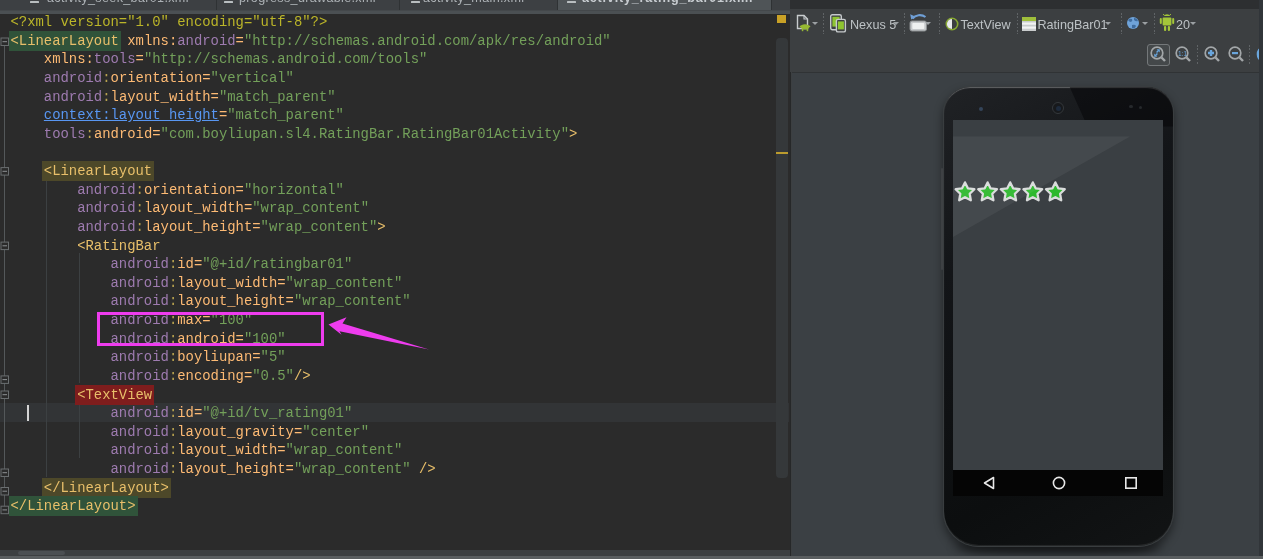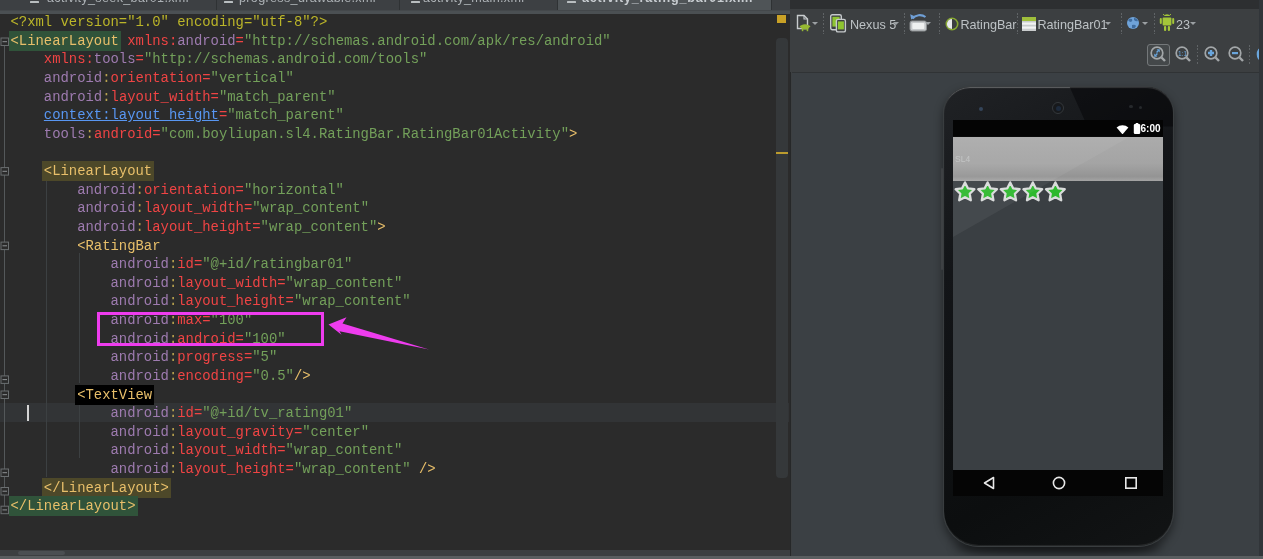--- a/index.html
+++ b/index.html
@@ -9,25 +9,25 @@
 .tab{position:absolute;top:0;height:9.5px;background:#3d4043;overflow:hidden}
 .tab.sel{background:#4f5457}
 .tabtxt{position:absolute;top:-8.4px;font-size:12.6px;line-height:12px;letter-spacing:.32px;color:#adb2b6;white-space:nowrap}
 .tabico{position:absolute;top:.6px;height:2.4px;width:9px;background:#b9bec0;border-radius:.5px}
 .tsep{position:absolute;top:0;width:1px;height:9.5px;background:#2f3234}
 #tabstrip{left:0;top:9.5px;width:790px;height:4px;background:#4b5053;border-top:1px solid #44484b}
 
 #editor{left:0;top:13.5px;width:790px;height:536px;background:#2b2b2b;overflow:hidden}
 #caretline{left:0;top:389.5px;width:789px;height:18.6px;background:#323436}
 pre.code{position:absolute;left:10.5px;top:-0.4px;font-family:"Liberation Mono",monospace;font-size:13.9px;line-height:18.62px;color:#a9b7c6;white-space:pre}
-.g{color:#ef4444}.p{color:#9e7bb0}.c{color:#b8a24f}.t{color:#e8bf6a}.s{color:#73a05a}.pi{color:#bbb529}
+.g{color:#fdba74}.p{color:#9e7bb0}.c{color:#b8a24f}.t{color:#e8bf6a}.s{color:#73a05a}.pi{color:#bbb529}
 .lk{color:#5896f2;text-decoration:underline}
 .hlg{background:#30533a;padding:2px 2px;margin:0 -2px}
 .hlo{background:#4d4829;padding:2px 2px;margin:0 -2px}
-.hlr{background:#000000;padding:2px 2px;margin:0 -2px}
+.hlr{background:#7f1d1d;padding:2px 2px;margin:0 -2px}
 #caret{left:26.8px;top:391px;width:1.8px;height:16px;background:#d4d4d4}
 
 #mrect{left:97px;top:311.5px;width:227px;height:34.5px;border:3.4px solid #ee3cee}
 
 #estripe1{left:777px;top:14.5px;width:9px;height:8.5px;background:#c9a126}
 #estripe2{left:776px;top:151.5px;width:12px;height:2.6px;background:#bb9b2e}
 #vscroll{left:776px;top:24px;width:12px;height:440px;background:#35383a;border-radius:4px}
 
 #hscroll{left:0;top:549.5px;width:790px;height:6.5px;background:#3c3f41}
 #hthumb{left:18px;top:550.5px;width:47px;height:4.5px;background:#4b4f52;border-radius:2px}
@@ -96,21 +96,21 @@
     <span class="t hlo">&lt;LinearLayout</span>
         <span class="p">android</span><span class="c">:</span><span class="g">orientation=</span><span class="s">"horizontal"</span>
         <span class="p">android</span><span class="c">:</span><span class="g">layout_width=</span><span class="s">"wrap_content"</span>
         <span class="p">android</span><span class="c">:</span><span class="g">layout_height=</span><span class="s">"wrap_content"</span><span class="t">&gt;</span>
         <span class="t">&lt;RatingBar</span>
             <span class="p">android</span><span class="c">:</span><span class="g">id=</span><span class="s">"@+id/ratingbar01"</span>
             <span class="p">android</span><span class="c">:</span><span class="g">layout_width=</span><span class="s">"wrap_content"</span>
             <span class="p">android</span><span class="c">:</span><span class="g">layout_height=</span><span class="s">"wrap_content"</span>
             <span class="p">android</span><span class="c">:</span><span class="g">max=</span><span class="s">"100"</span>
             <span class="p">android</span><span class="c">:</span><span class="g">android=</span><span class="s">"100"</span>
-            <span class="p">android</span><span class="c">:</span><span class="g">progress=</span><span class="s">"5"</span>
+            <span class="p">android</span><span class="c">:</span><span class="g">boyliupan=</span><span class="s">"5"</span>
             <span class="p">android</span><span class="c">:</span><span class="g">encoding=</span><span class="s">"0.5"</span><span class="t">/&gt;</span>
         <span class="t hlr">&lt;TextView</span>
             <span class="p">android</span><span class="c">:</span><span class="g">id=</span><span class="s">"@+id/tv_rating01"</span>
             <span class="p">android</span><span class="c">:</span><span class="g">layout_gravity=</span><span class="s">"center"</span>
             <span class="p">android</span><span class="c">:</span><span class="g">layout_width=</span><span class="s">"wrap_content"</span>
             <span class="p">android</span><span class="c">:</span><span class="g">layout_height=</span><span class="s">"wrap_content"</span> <span class="t">/&gt;</span>
     <span class="t hlo">&lt;/LinearLayout&gt;</span>
 <span class="t hlg">&lt;/LinearLayout&gt;</span></pre>
 <div class="abs" id="caret"></div>
 
@@ -181,21 +181,21 @@
 <path d="M2.2 3.2 l1 5.2 4.6 -2.6 z" fill="#6f9fd6"></path>
 <rect x="2" y="10" width="16.5" height="10" rx="2" fill="#c6c9cb" stroke="#8b8f91" stroke-width="1"></rect>
 <rect x="4.3" y="12" width="12" height="6" rx="0.8" fill="#eff1f1"></rect>
 </svg>
 <div class="dd" style="left:925px;top:22px"></div>
 <div class="dsep" style="left:938.5px;top:13px;height:21px"></div>
 <svg class="abs" style="left:945px;top:16.5px" width="14" height="14" viewBox="0 0 14 14">
 <circle cx="7" cy="7" r="5.7" fill="#3c3f41" stroke="#87a931" stroke-width="1.6"></circle>
 <path d="M7 1.9 a5.1 5.1 0 0 0 0 10.2 z" fill="#e8eaea"></path>
 </svg>
-<div class="rtxt" style="left:960.5px;top:17.5px">RatingBar</div>
+<div class="rtxt" style="left:960.5px;top:17.5px">TextView</div>
 <div class="dsep" style="left:1016.5px;top:13px;height:21px"></div>
 <svg class="abs" style="left:1021px;top:15.5px" width="16" height="16" viewBox="0 0 16 16">
 <rect x="1" y="1" width="14" height="14" fill="#c9cccd"></rect>
 <rect x="1" y="1" width="14" height="4" fill="#9fbf3b"></rect>
 <rect x="1" y="6.5" width="14" height="2.2" fill="#f2f3f3"></rect>
 <rect x="1" y="10.5" width="14" height="2.2" fill="#f2f3f3"></rect>
 </svg>
 <div class="rtxt" style="left:1037.5px;top:17.5px">RatingBar01</div>
 <div class="dd" style="left:1105px;top:22px"></div>
 <div class="dsep" style="left:1120.5px;top:13px;height:21px"></div>
@@ -210,21 +210,21 @@
 <path d="M4.5 2 a4.5 4.5 0 0 1 7 0 z"></path>
 <line x1="5" y1="1" x2="3.8" y2="-0.5" stroke="#a4c639"></line>
         <line x1="11" y1="1" x2="12.2" y2="-0.5" stroke="#a4c639"></line>
 <rect x="3.6" y="3.4" width="8.8" height="8" rx="1"></rect>
 <rect x="0.8" y="4" width="2" height="6" rx="1"></rect>
         <rect x="13.2" y="4" width="2" height="6" rx="1"></rect>
 <rect x="5" y="12" width="2.2" height="5" rx="1"></rect>
         <rect x="8.8" y="12" width="2.2" height="5" rx="1"></rect>
 </g>
 </svg>
-<div class="rtxt" style="left:1176px;top:17.5px">23</div>
+<div class="rtxt" style="left:1176px;top:17.5px">20</div>
 <div class="dd" style="left:1189.5px;top:22px"></div>
 
 <div class="sel-ring" style="left:1147px;top:43.5px;width:23px;height:22.5px"></div>
 <svg class="abs" style="left:1149px;top:45px" width="19" height="19" viewBox="0 0 19 19">
 <circle cx="8" cy="8" r="5.8" fill="none" stroke="#a3a7a9" stroke-width="1.7"></circle>
 <line x1="12.5" y1="12.5" x2="16" y2="16" stroke="#a3a7a9" stroke-width="2.4"></line>
 <path d="M10.8 4.2 v3.2 l-1.1 -1.1 -1.6 1.6 -1 -1 1.6 -1.6 -1.1 -1.1 z M5.2 11.8 v-3.2 l1.1 1.1 1.6 -1.6 1 1 -1.6 1.6 1.1 1.1 z" fill="#6aa6dd"></path>
 </svg>
 <svg class="abs" style="left:1174px;top:45px" width="19" height="19" viewBox="0 0 19 19">
 <circle cx="8" cy="8" r="5.8" fill="none" stroke="#a3a7a9" stroke-width="1.7"></circle>
@@ -253,33 +253,20 @@
     </div>
 
 <div class="abs" style="left:1052px;top:102px;width:12px;height:12px;border-radius:50%;background:#17191c;border:1px solid #34383b"></div>
 <div class="abs" style="left:1055.5px;top:105.5px;width:5px;height:5px;border-radius:50%;background:#1d2a3c"></div>
 <div class="abs" style="left:979px;top:107px;width:4px;height:4px;border-radius:50%;background:#34455a"></div>
 <div class="abs" style="left:1129px;top:104.8px;width:3.6px;height:3.6px;border-radius:50%;background:#26292c"></div>
 <div class="abs" style="left:1139px;top:105.8px;width:3px;height:3px;border-radius:50%;background:#26292c"></div>
 <div class="abs" style="left:940.5px;top:168px;width:2.5px;height:102px;background:#3e4144;border-radius:2px"></div>
 
 <div class="abs" id="screen">
-  <div id="sbar">
-    <svg style="position:absolute;right:34px;top:4px" width="13" height="10" viewBox="0 0 13 10">
-          <path d="M0.6 3.6 A8.5 8.5 0 0 1 12.4 3.6 L6.5 10.4 Z" fill="#fff"></path>
-        </svg>
-    <svg style="position:absolute;right:22.5px;top:3px" width="8" height="11" viewBox="0 0 8 11">
-          <rect x="2.7" y="0" width="2.6" height="1.8" fill="#fff"></rect>
-          <rect x="0.8" y="0.9" width="6.4" height="10" rx="1.2" fill="#fff"></rect>
-        </svg>
-    <div style="position:absolute;right:2.5px;top:2.5px;font-size:10px;font-weight:bold;color:#fff;font-family:'Liberation Sans'">6:00</div>
-  </div>
-  <div id="abar">
-        <span class="ttl">SL4</span>
-      </div>
   <svg style="position:absolute;left:-0.7px;top:60.3px" width="116" height="26" viewBox="0 0 112 26">
     <g stroke="#d9dbdb" stroke-width="2.3" fill="#2db92d" stroke-linejoin="round">
       <polygon points="11.0,2.4 13.9,8.3 20.4,9.2 15.7,13.8 16.8,20.3 11.0,17.2 5.2,20.3 6.3,13.8 1.6,9.2 8.1,8.3"></polygon>
       <polygon transform="translate(22.6,0)" points="11.0,2.4 13.9,8.3 20.4,9.2 15.7,13.8 16.8,20.3 11.0,17.2 5.2,20.3 6.3,13.8 1.6,9.2 8.1,8.3"></polygon>
       <polygon transform="translate(45.2,0)" points="11.0,2.4 13.9,8.3 20.4,9.2 15.7,13.8 16.8,20.3 11.0,17.2 5.2,20.3 6.3,13.8 1.6,9.2 8.1,8.3"></polygon>
       <polygon transform="translate(67.8,0)" points="11.0,2.4 13.9,8.3 20.4,9.2 15.7,13.8 16.8,20.3 11.0,17.2 5.2,20.3 6.3,13.8 1.6,9.2 8.1,8.3"></polygon>
       <polygon transform="translate(90.4,0)" points="11.0,2.4 13.9,8.3 20.4,9.2 15.7,13.8 16.8,20.3 11.0,17.2 5.2,20.3 6.3,13.8 1.6,9.2 8.1,8.3"></polygon>
     </g>
   </svg>
   <div id="navbar">

